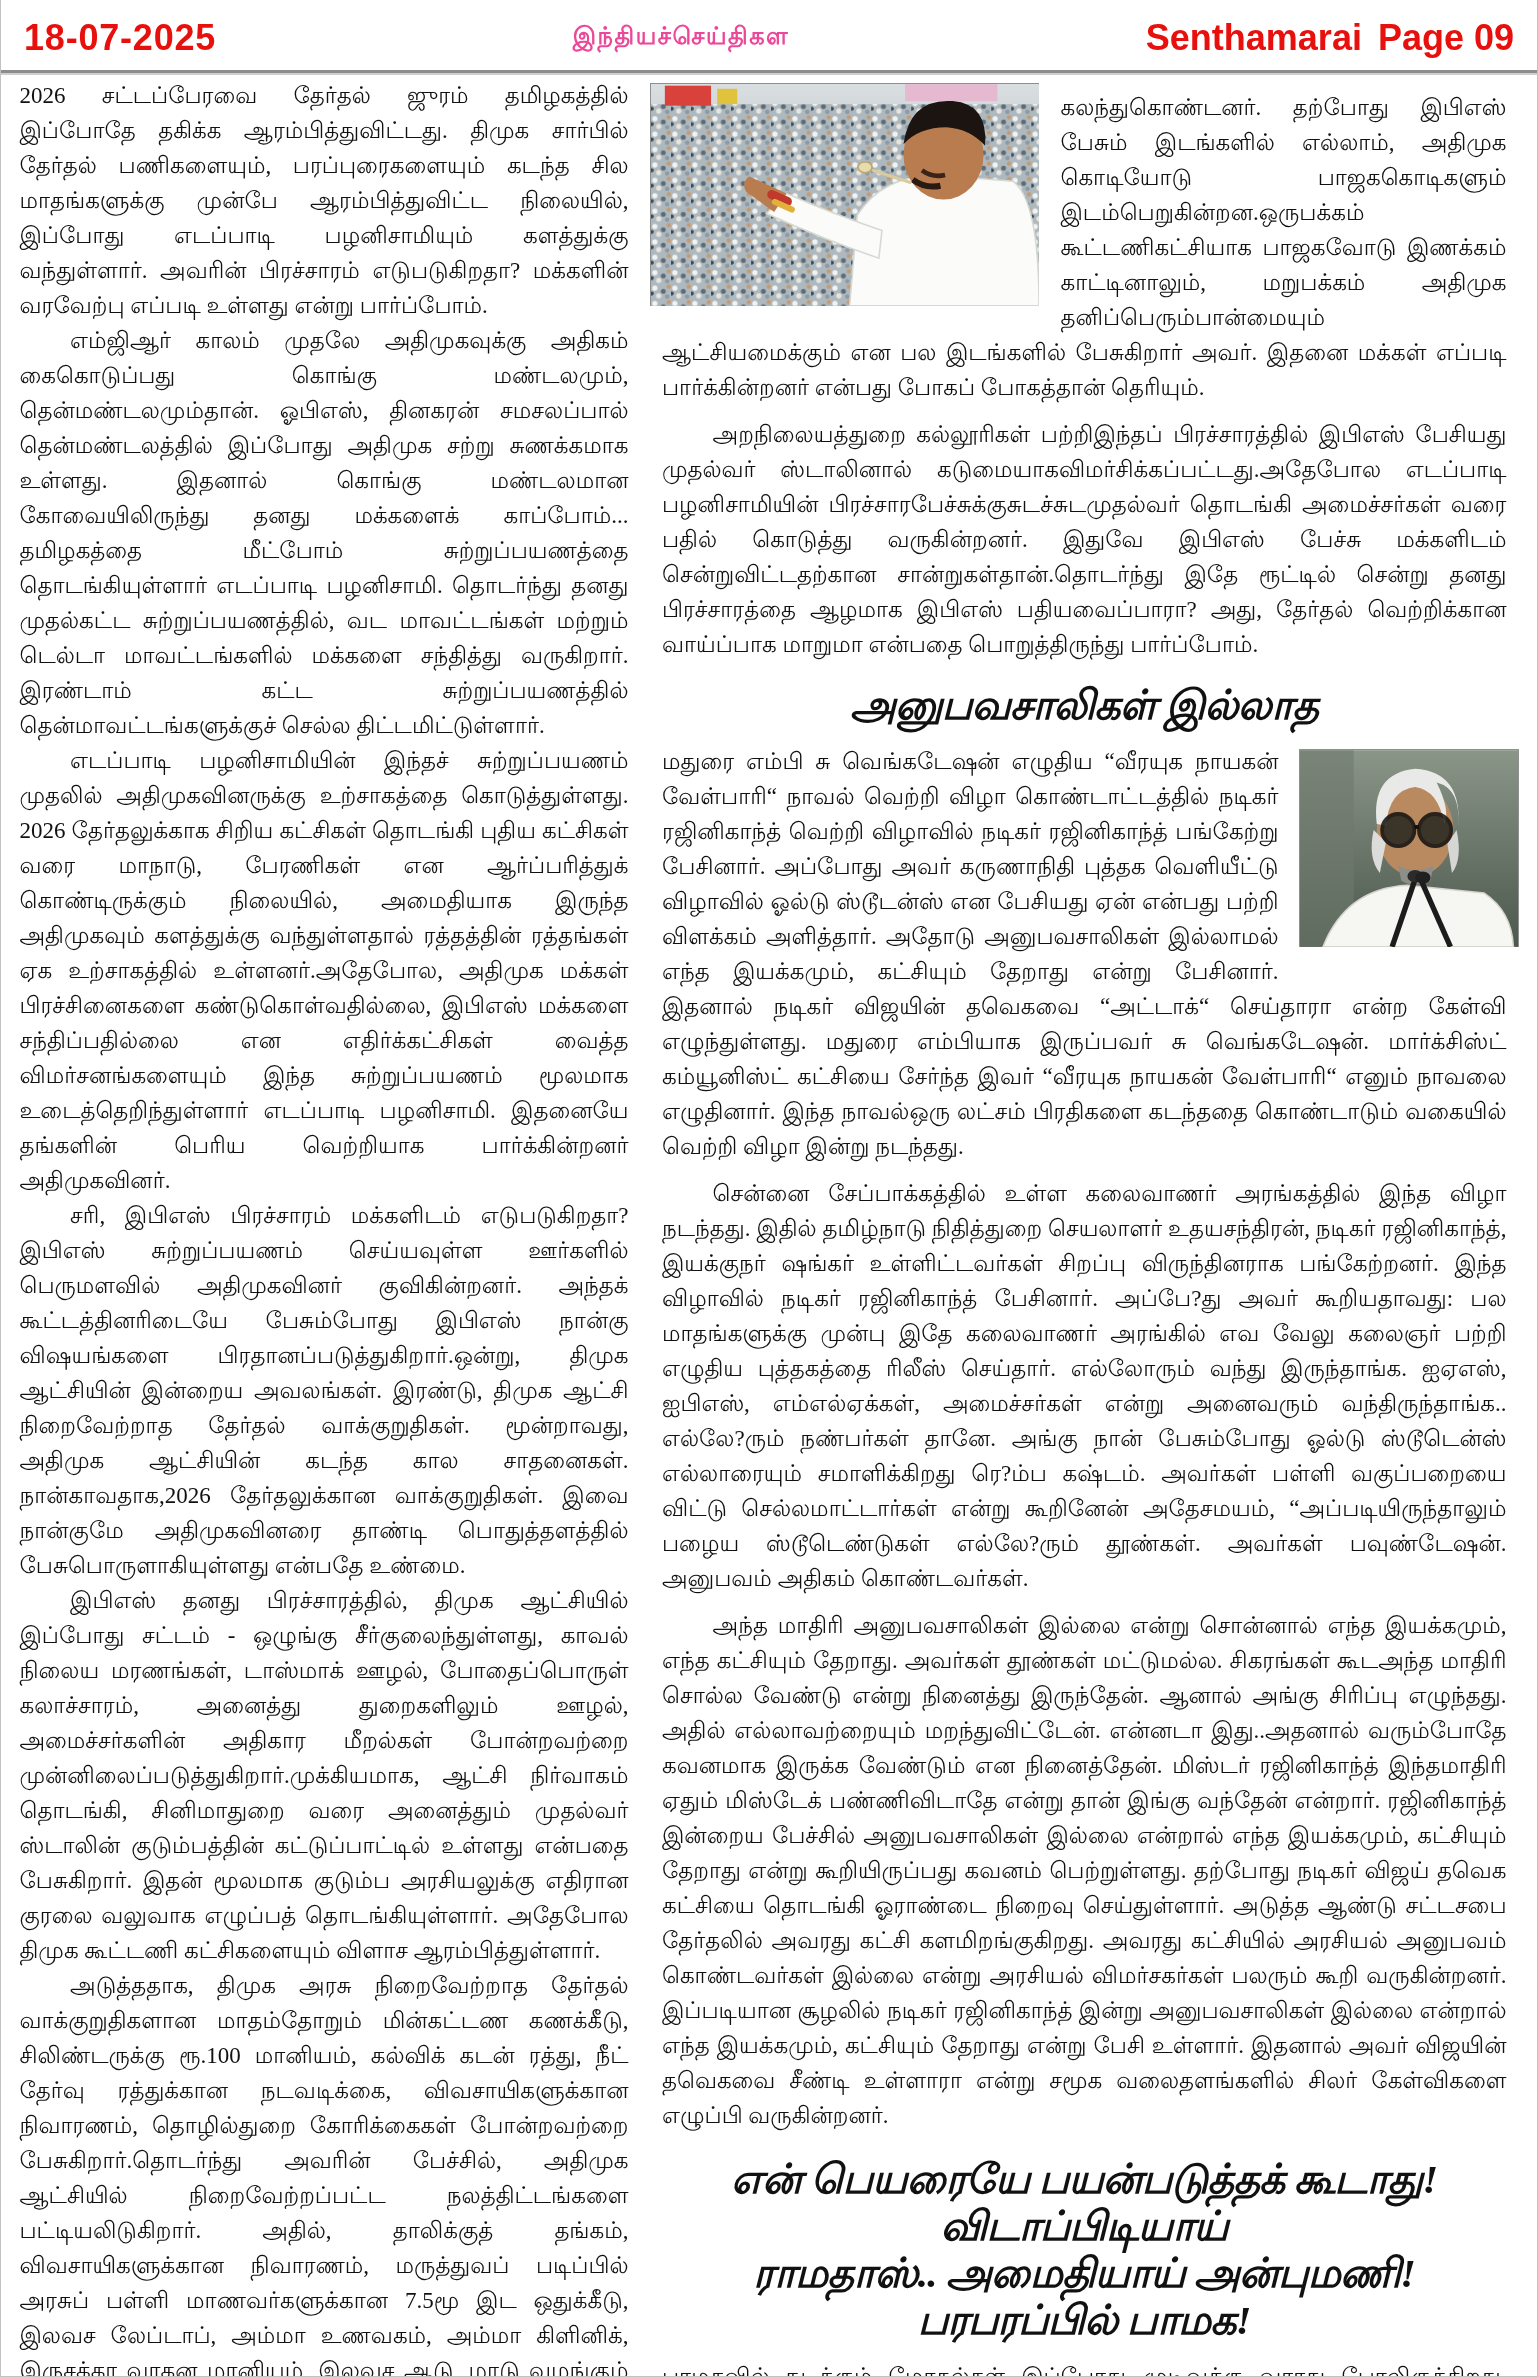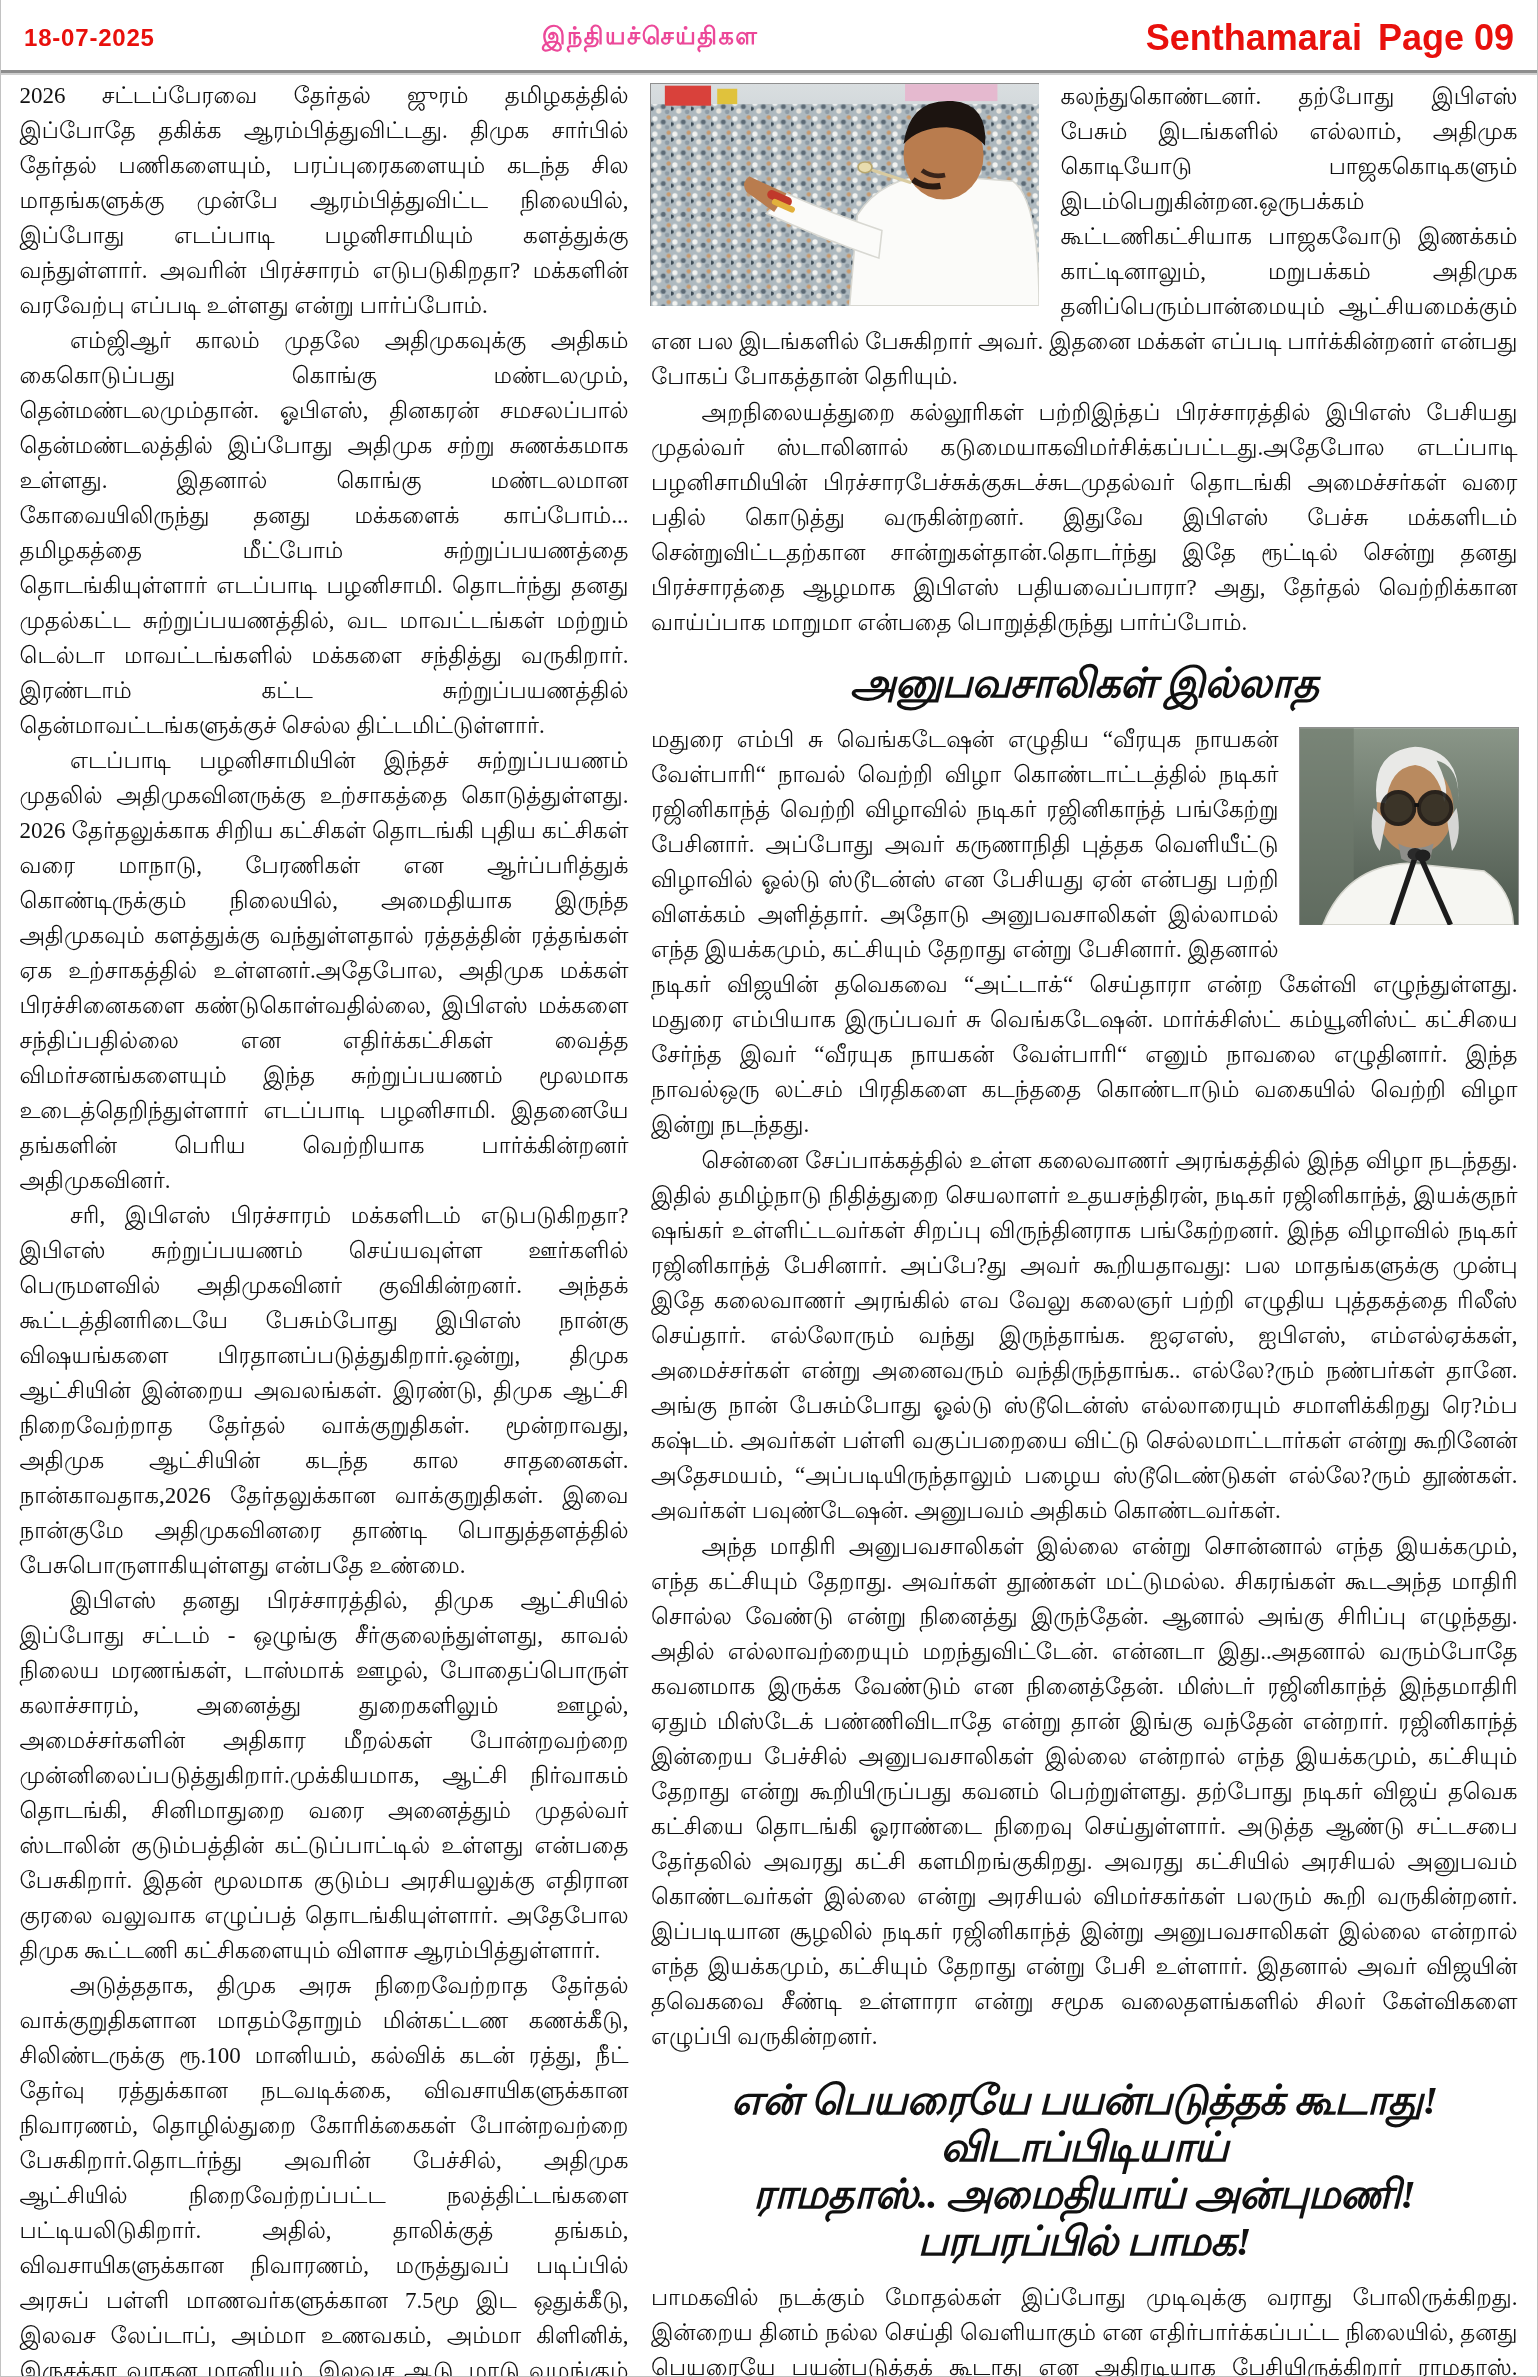--- a/index.html
+++ b/index.html
@@ -4,33 +4,33 @@
 <style>
   html,body{margin:0;padding:0;background:#e9e9e9;}
   .page{
     position:relative;width:1538px;height:2377px;margin:0 auto;background:#ffffff;
     font-family:"Liberation Serif","DejaVu Serif",serif;color:#111;overflow:hidden;
     border-left:1.5px solid #c2c2c2;border-right:1.5px solid #c2c2c2;border-bottom:1.5px solid #c2c2c2;
     box-sizing:border-box;
   }
   
   .header{display:flex;justify-content:space-between;align-items:center;padding:17px 23px 10.8px 23px;}
-  .hdr-date{font-family:"Liberation Sans","DejaVu Sans",sans-serif;font-weight:bold;font-size:24px;color:#e8100c;letter-spacing:0.8px;}
+  .hdr-date{font-family:"Liberation Sans","DejaVu Sans",sans-serif;font-weight:bold;font-size:36px;color:#e8100c;letter-spacing:0.8px;}
   .hdr-masthead{font-size:24px;font-weight:bold;color:#ec4899;letter-spacing:1.5px;}
   .hdr-brand{font-family:"Liberation Sans","DejaVu Sans",sans-serif;font-weight:bold;font-size:36px;color:#e8100c;display:flex;gap:16px;}
   .rule{height:5.4px;background:linear-gradient(#8d8d8d 0 55%,#cfcfcf 55% 100%);}
   
   .headline{font-weight:bold;text-align:center;font-size:47px;line-height:1.08;padding:10.8px 7.7px 14px 7.7px;letter-spacing:-0.8px;white-space:nowrap;overflow:hidden;}
   
   .content{display:flex;gap:21.5px;padding:3.1px 18.5px 0 18.5px;box-sizing:border-box;}
   .col-left{flex:none;width:609px;font-size:23px;line-height:35px;text-align:justify;}
   .col-left p{margin:0;}
   .col-left p + p{text-indent:2.2em;}
   .right-region{flex:1;font-size:23px;line-height:35px;text-align:justify;min-width:0;}
-  .right-region p{margin:1px;}
+  .right-region p{margin:12px;}
   .right-region p + p{text-indent:2.2em;}
   .sec-headline{clear:both;text-align:center;font-weight:bold;font-size:41px;line-height:1.14;margin:20px 0 15.4px 0;letter-spacing:-0.8px;font-style:italic;}
   .sec-headline-3{margin-top:23px;}
   
   .photo{background:#dcdcdc;border:0.8px solid #8f8f8f;box-sizing:border-box;display:block;}
   .photo-eps{float:left;width:389px;height:223px;margin:4.6px 21.5px 7.7px 0;}
   .photo-rajini{float:right;width:220px;height:198px;margin:4.6px 0 10.8px 20px;}
   svg{display:block;}
 </style>
 </head>

